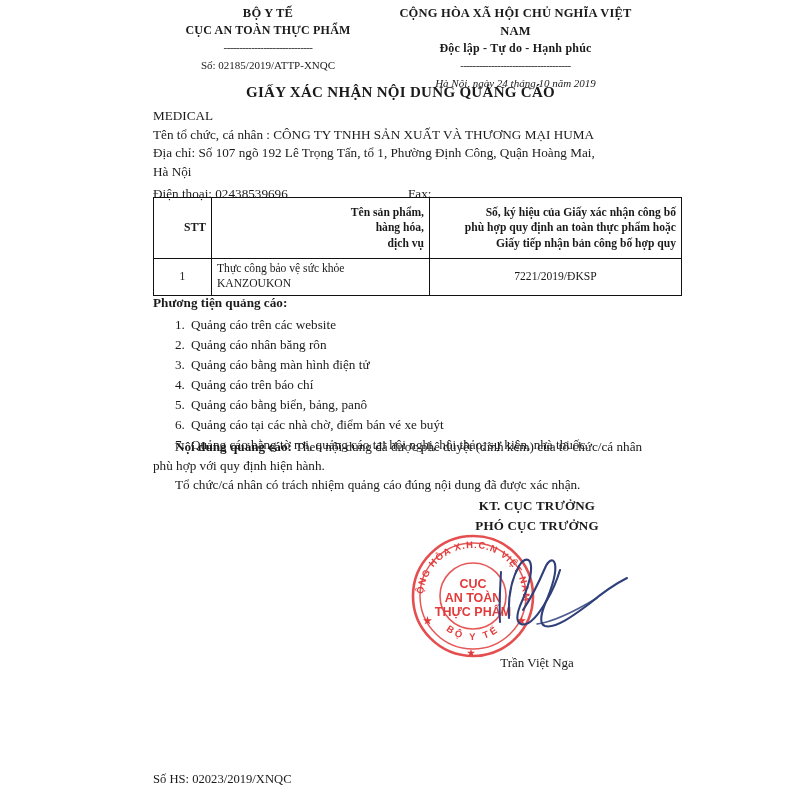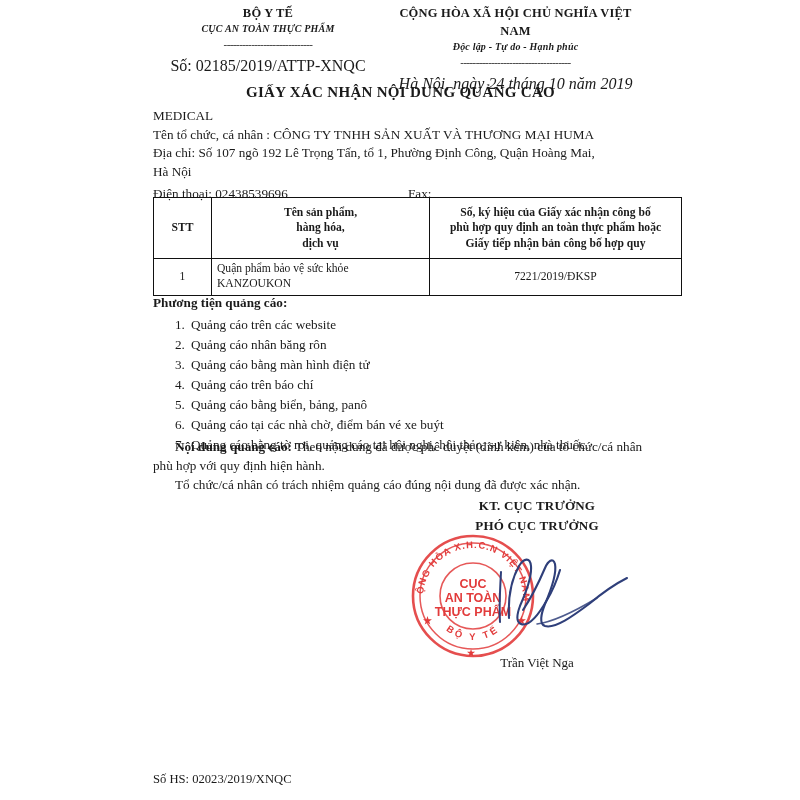--- a/index.html
+++ b/index.html
@@ -39,40 +39,39 @@
   .hdr-col.right { width: 265px; }
 
   .hdr-line1 {
     font-weight: bold;
     font-size: 12.5px;
     letter-spacing: 0.2px;
     line-height: 1.45;
   }
   .hdr-line2 {
     font-weight: bold;
-    font-size: 10px;
+    font-size: 12px;
     letter-spacing: 0.2px;
     line-height: 1.45;
-    font-style: italic;
   }
   .dashes {
     font-size: 11px;
     line-height: 1.1;
     letter-spacing: -0.6px;
     margin-top: 1px;
     overflow: hidden;
     white-space: nowrap;
     height: 13px;
     color: #1a1a1a;
   }
   .dashes.short { width: 128px; margin: 1px auto 0; }
   .dashes.long  { width: 150px; margin: 1px auto 0; }
 
   .hdr-sub {
-    font-size: 16px;
+    font-size: 11px;
     margin-top: 4px;
     line-height: 1.4;
   }
   .hdr-sub.italic { font-style: italic; }
 
   
   .doc-title {
     position: absolute;
     left: 146px;
     top: 84px;
@@ -113,21 +112,21 @@
     table-layout: fixed;
   }
   .tbl td, .tbl th {
     border: 1.1px solid #111;
     padding: 3px 5px;
     font-size: 11.6px;
     vertical-align: middle;
   }
   .tbl th {
     font-weight: bold;
-    text-align: center;
+    text-align: right;
     line-height: 1.3;
     height: 54px;
   }
   .col-stt  { width: 47px; }
   .col-name { width: 207px; }
   .col-num  { width: 241px; }
 
   .tbl td.cell-stt { text-align: center; font-size: 11.6px; }
   .tbl td.cell-name { text-align: left; line-height: 1.28; height: 28px; }
   .tbl td.cell-num { text-align: center; }
@@ -269,21 +268,21 @@
           <span>Số, ký hiệu của Giấy xác nhận công bố</span>
           <span>phù hợp quy định an toàn thực phẩm hoặc</span>
           <span>Giấy tiếp nhận bản công bố hợp quy</span>
         </th>
       </tr>
     </thead>
     <tbody>
       <tr>
         <td class="cell-stt">1</td>
         <td class="cell-name">
-          <span style="display:block">Quận phẩm bảo vệ sức khỏe</span>
+          <span style="display:block">Thực công bảo vệ sức khỏe</span>
           <span style="display:block">KANZOUKON</span>
         </td>
         <td class="cell-num">7221/2019/ĐKSP</td>
       </tr>
     </tbody>
   </table>
 
   <div class="media-heading">Phương tiện quảng cáo:</div>
 
   <div class="media-list">

